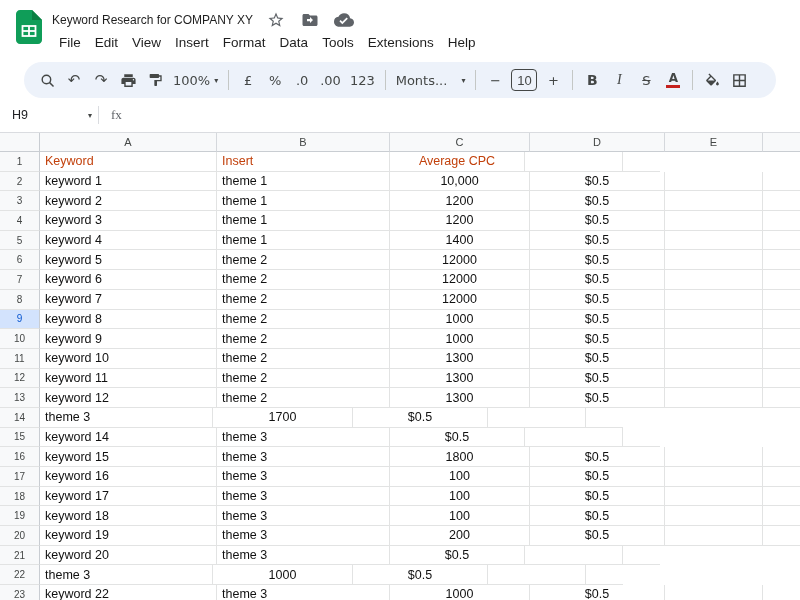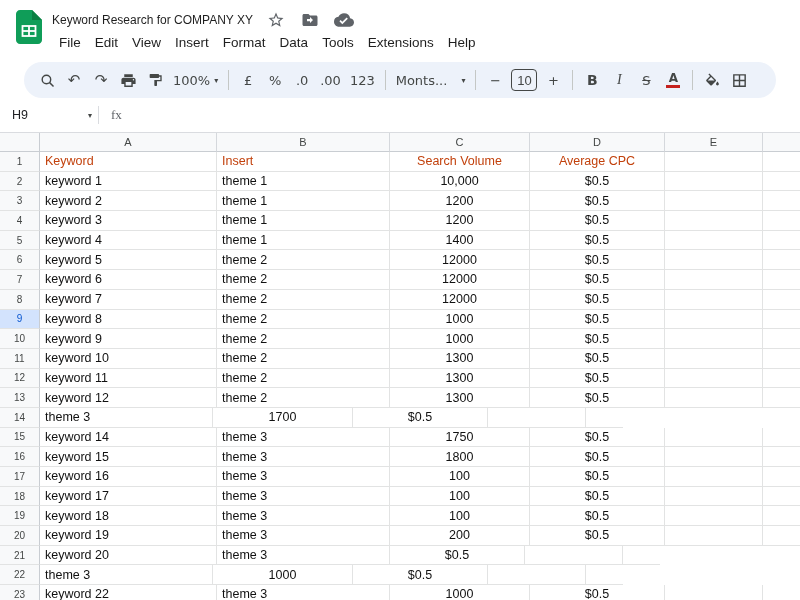--- a/index.html
+++ b/index.html
@@ -191,21 +191,20 @@
         <div class="col-h w2">C</div>
         <div class="col-h w3">D</div>
         <div class="col-h w4">E</div>
         <div class="col-h w5"></div>
       </div>
     <div id="grid-body">
         <div class="grid-row">
           <div class="row-h">1</div>
           <div class="cell w0 al hdr">Keyword</div>
           <div class="cell w1 al hdr">Insert</div>
-          <div class="cell w2 ac hdr">Search Volume</div>
           <div class="cell w3 ac hdr">Average CPC</div>
           <div class="cell w4 ac hdr"></div>
           <div class="cell w5 ac hdr"></div>
         </div>
         <div class="grid-row">
           <div class="row-h">2</div>
           <div class="cell w0 al">keyword 1</div>
           <div class="cell w1 al">theme 1</div>
           <div class="cell w2 ac">10,000</div>
           <div class="cell w3 ac">$0.5</div>
@@ -316,21 +315,20 @@
           <div class="cell w1 al">theme 3</div>
           <div class="cell w2 ac">1700</div>
           <div class="cell w3 ac">$0.5</div>
           <div class="cell w4 ac"></div>
           <div class="cell w5 ac"></div>
         </div>
         <div class="grid-row">
           <div class="row-h">15</div>
           <div class="cell w0 al">keyword 14</div>
           <div class="cell w1 al">theme 3</div>
-          <div class="cell w2 ac">1750</div>
           <div class="cell w3 ac">$0.5</div>
           <div class="cell w4 ac"></div>
           <div class="cell w5 ac"></div>
         </div>
         <div class="grid-row">
           <div class="row-h">16</div>
           <div class="cell w0 al">keyword 15</div>
           <div class="cell w1 al">theme 3</div>
           <div class="cell w2 ac">1800</div>
           <div class="cell w3 ac">$0.5</div>

